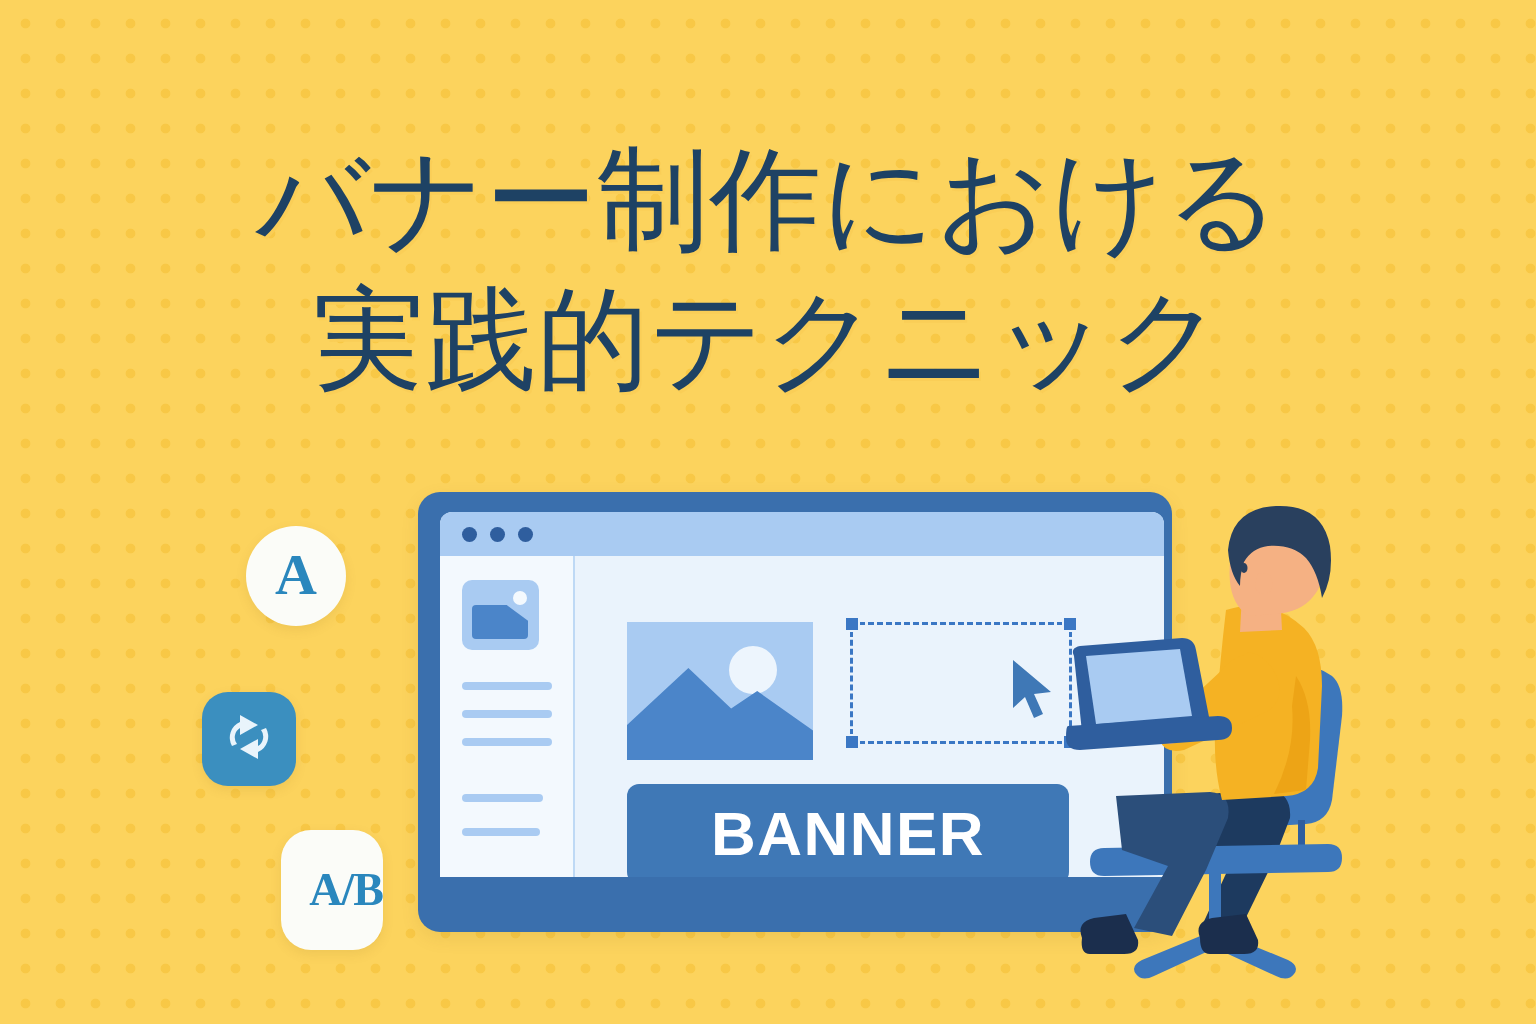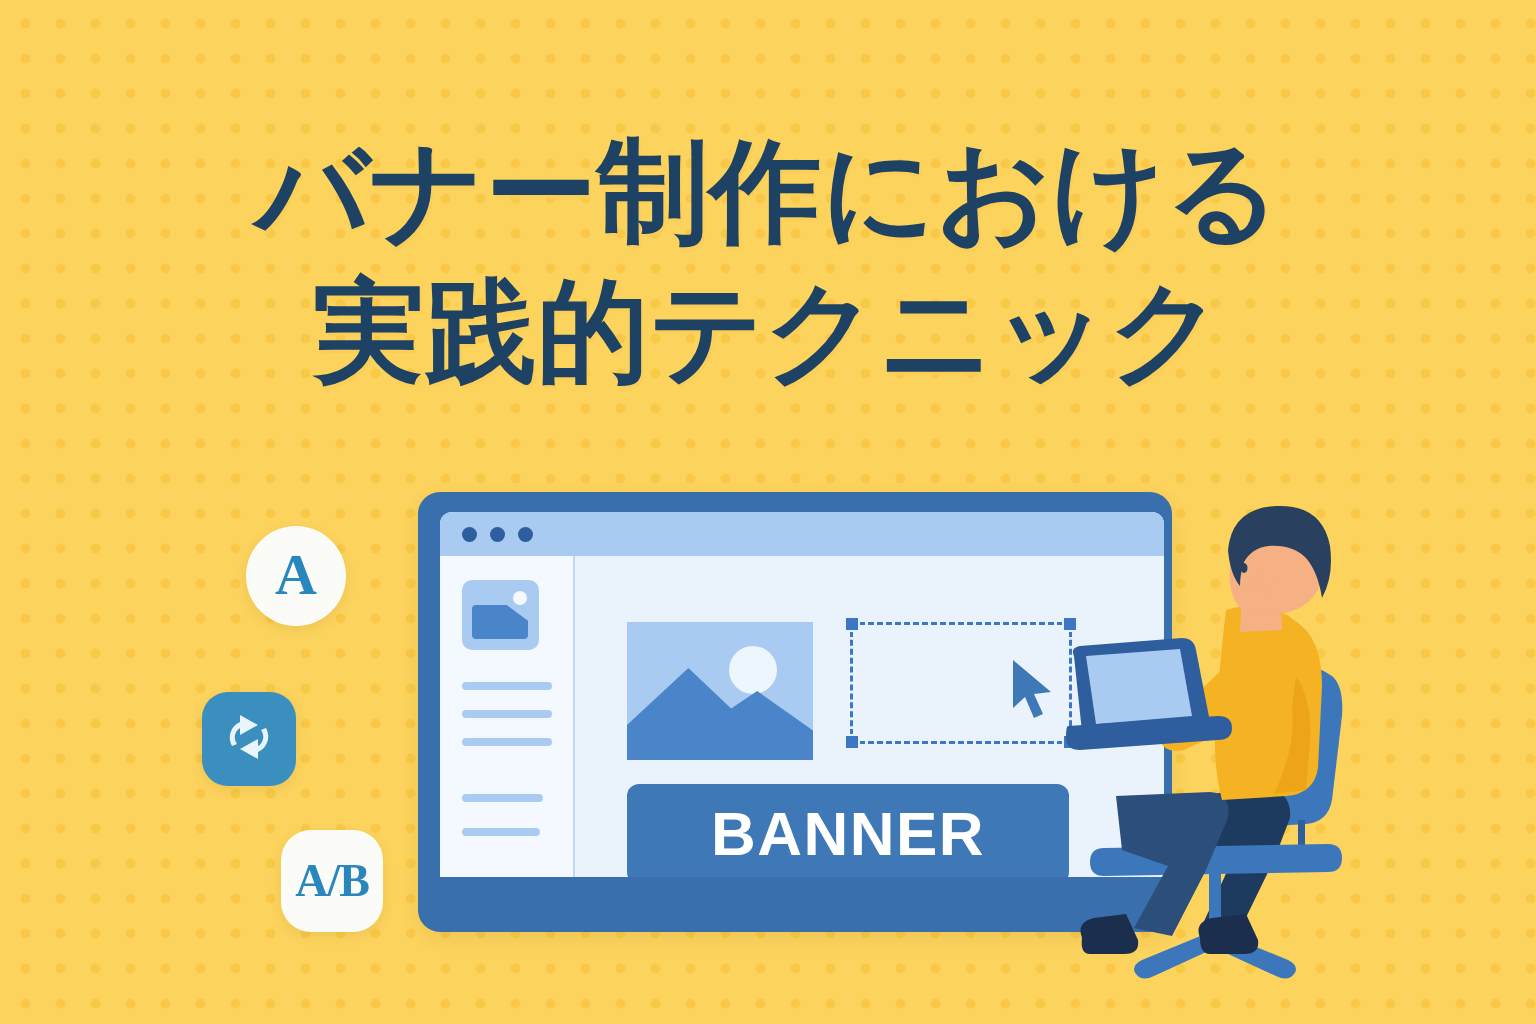--- a/index.html
+++ b/index.html
@@ -22,24 +22,24 @@
     background-image: radial-gradient(circle, #f8c846 4.6px, rgba(248,200,70,0) 5.2px);
     background-size: 35px 35px;
     background-position: 8px 6px;
     pointer-events: none;
   }
   
   #headline {
     position: absolute;
     left: 0;
     right: 0;
-    top: 128px;
+    top: 136px;
     text-align: center;
     color: #1e4264;
-    font-weight: 700;
+    font-weight: 400;
     letter-spacing: 0.01em;
     line-height: 1.14;
     text-shadow: 2px 3px 0 rgba(250,206,86,.95);
     font-family: "DejaVu Sans", "Liberation Sans", sans-serif;
   }
   #headline .ln {
     display: block;
     font-size: 112px;
   }
   #headline .ln2 { margin-top: 12px; }
@@ -67,23 +67,24 @@
     margin-top: -3px;
   }
   #badge-refresh {
     left: 202px; top: 692px;
     width: 94px; height: 94px;
     border-radius: 26px;
     background: #3b8fbf;
   }
   #badge-ab {
     left: 281px; top: 830px;
-    width: 102px; height: 102px;
+    width: 102px; height: 120px;
     border-radius: 30px;
     background: #fbfcf8;
+    justify-content: flex-end;
   }
   #badge-ab .glyph {
     font-size: 46px;
     font-weight: 700;
     color: #2a87bd;
     line-height: 1;
     letter-spacing: -1px;
     font-family: "Liberation Serif", serif;
   }
 

